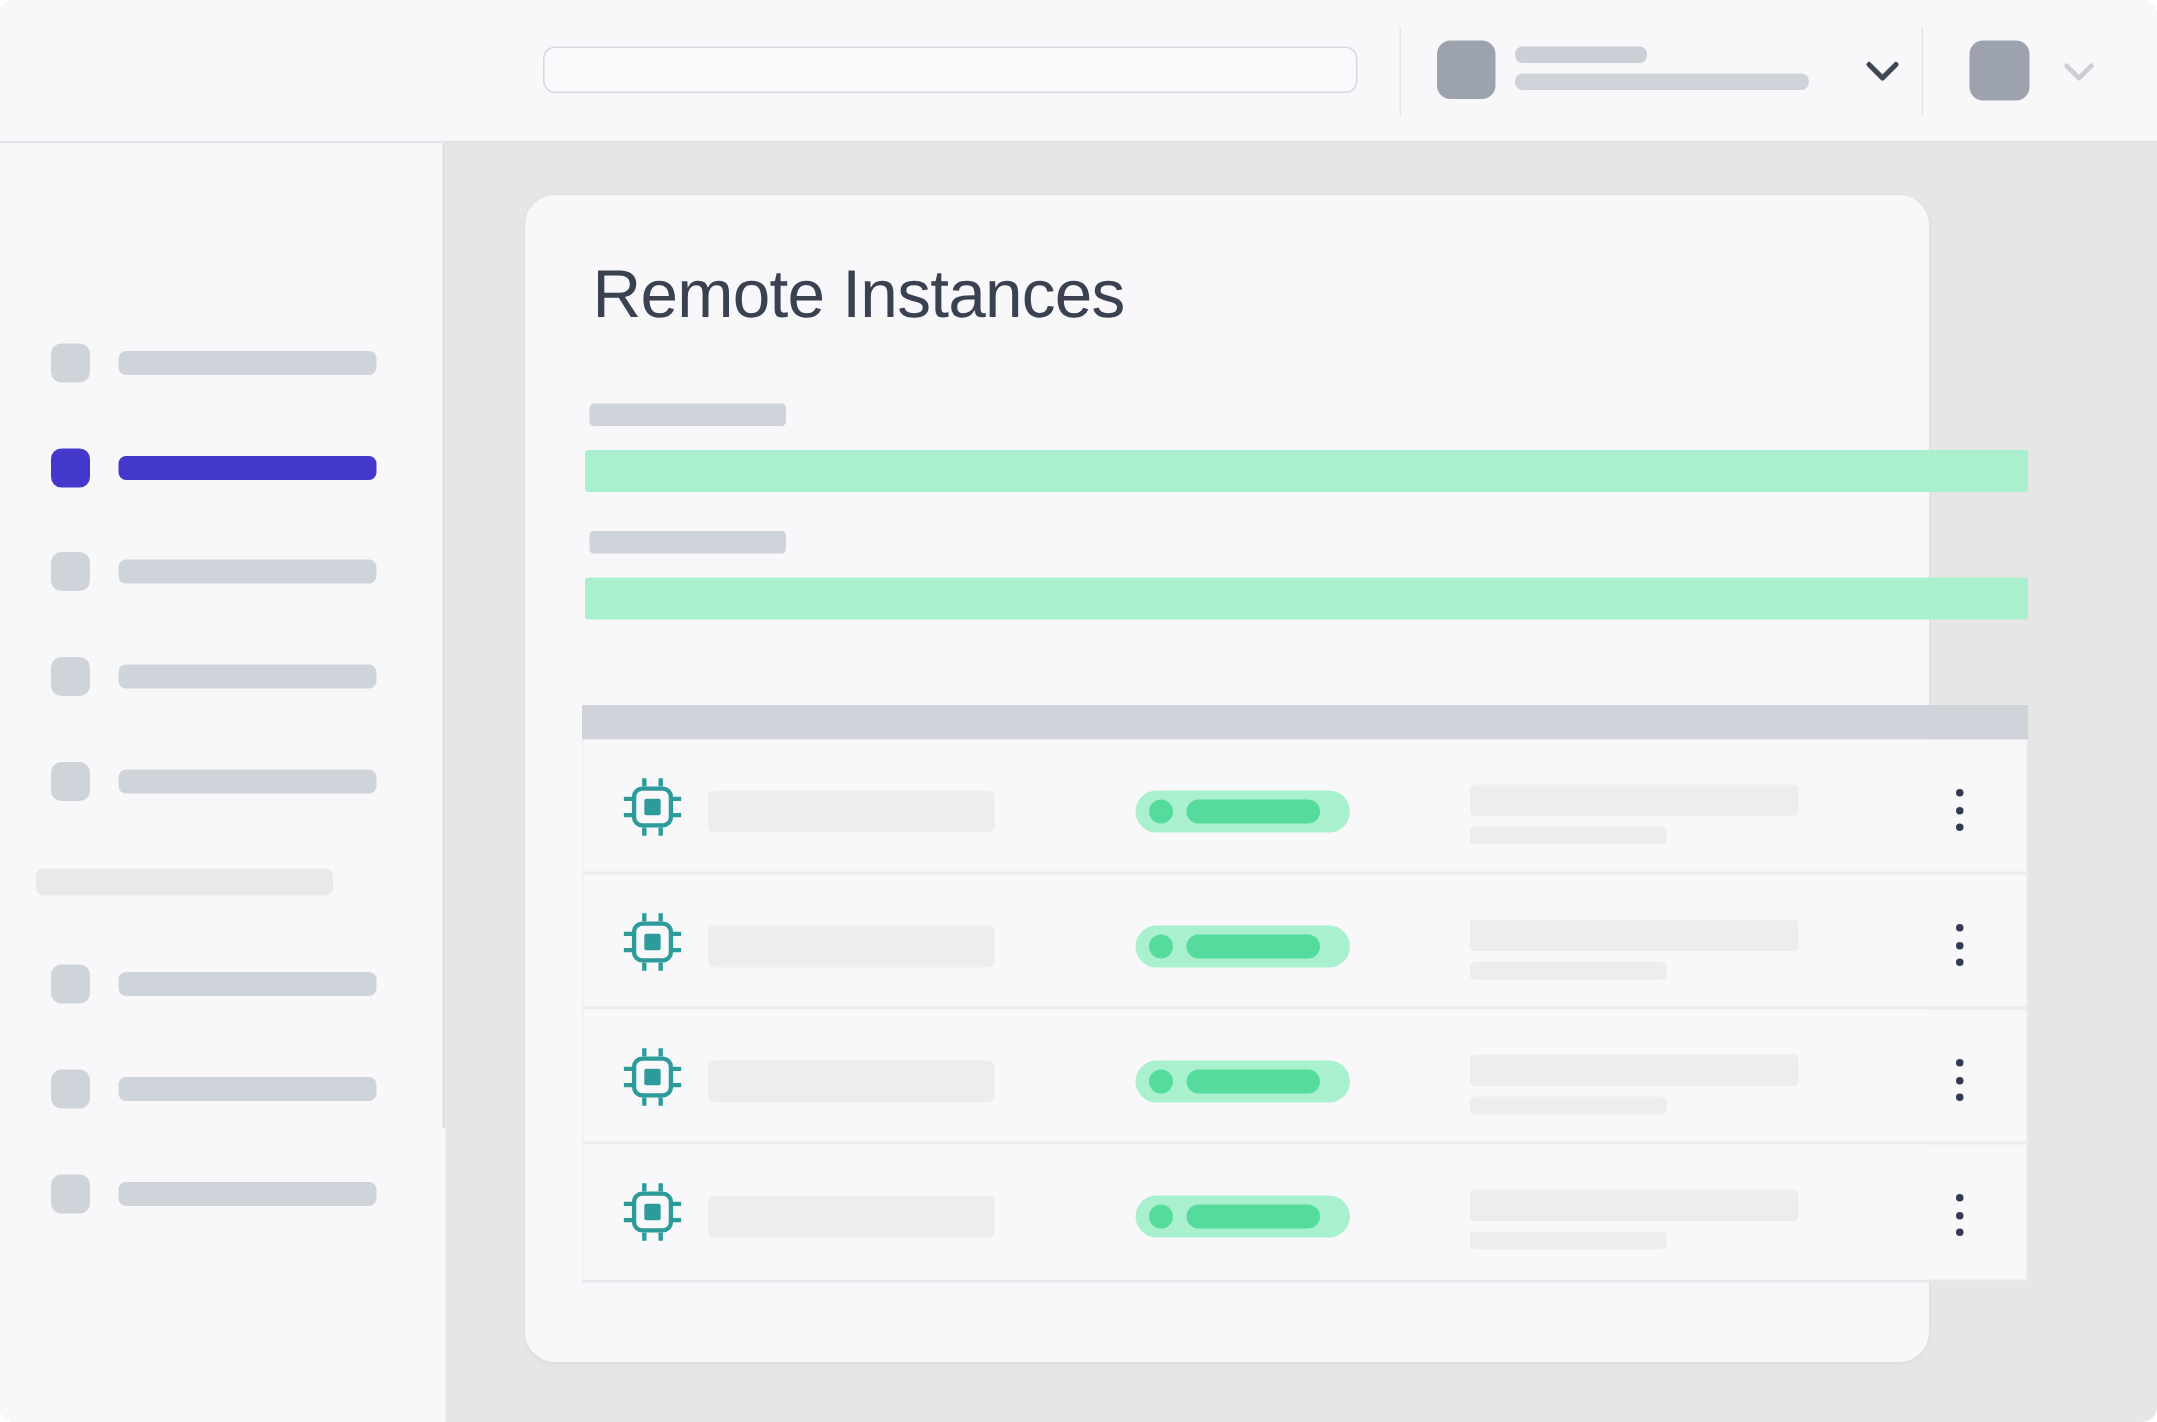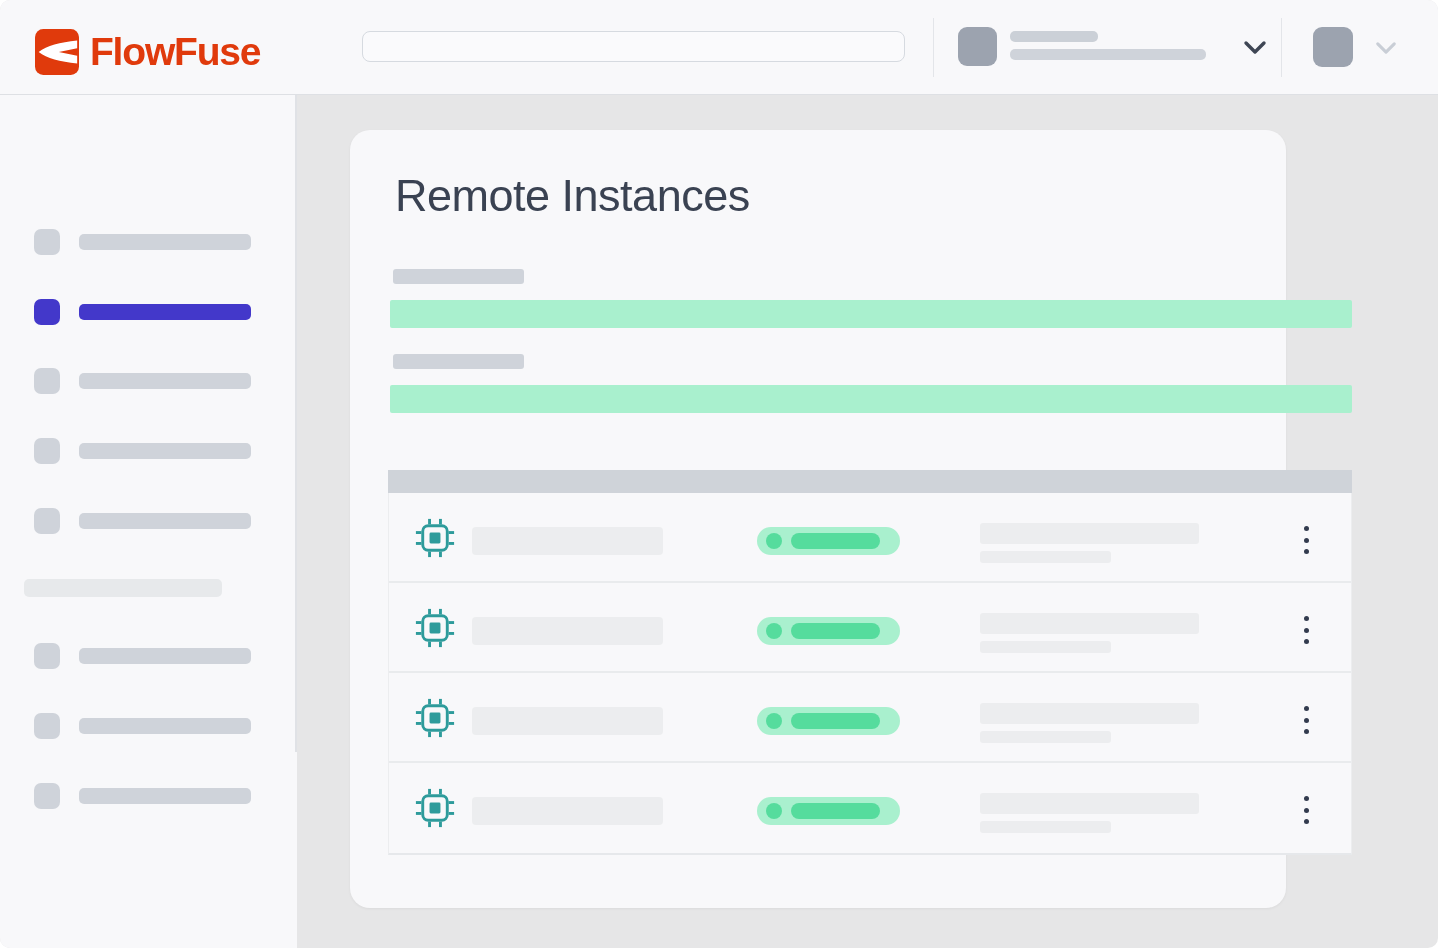--- a/index.html
+++ b/index.html
@@ -85,27 +85,20 @@
   .meta-short { position:absolute; left:591px; top:58px; width:131px; height:12px; border-radius:3px; background:#ECEDEF; }
   .kebab { position:absolute; left:905px; top:31px; width:24px; height:32px; display:flex; flex-direction:column; align-items:center; justify-content:space-between; padding:2px 0; cursor:pointer; }
   .kebab i { width:5px; height:5px; border-radius:50%; background:#333B4E; }
 </style>
 </head>
 <body>
 
 <div class="app">
 
   <div class="topbar">
-    <div class="brand">
-      <svg class="brand-icon" viewBox="0 0 48 50">
-        <rect x="0" y="0" width="48" height="50" rx="9" fill="#E03A0C"></rect>
-        <path d="M4 25 C 13 18, 27 14.5, 46 12.5 L46 21 L26 25 L46 29 L46 37.5 C 27 35.5, 13 32, 4 25 Z" fill="#ffffff"></path>
-      </svg>
-      <span class="brand-word">FlowFuse</span>
-    </div>
 
     <input class="search-input" type="text" placeholder="" style="">
 
     <div class="v-divider divider-1"></div>
 
     <div class="team-chip">
       <div class="avatar-sq team-avatar"></div>
       <div class="ph-bar team-bar-short"></div>
       <div class="ph-bar team-bar-long"></div>
       <svg class="chev chev-team" width="24" height="15" viewBox="0 0 24 15">

